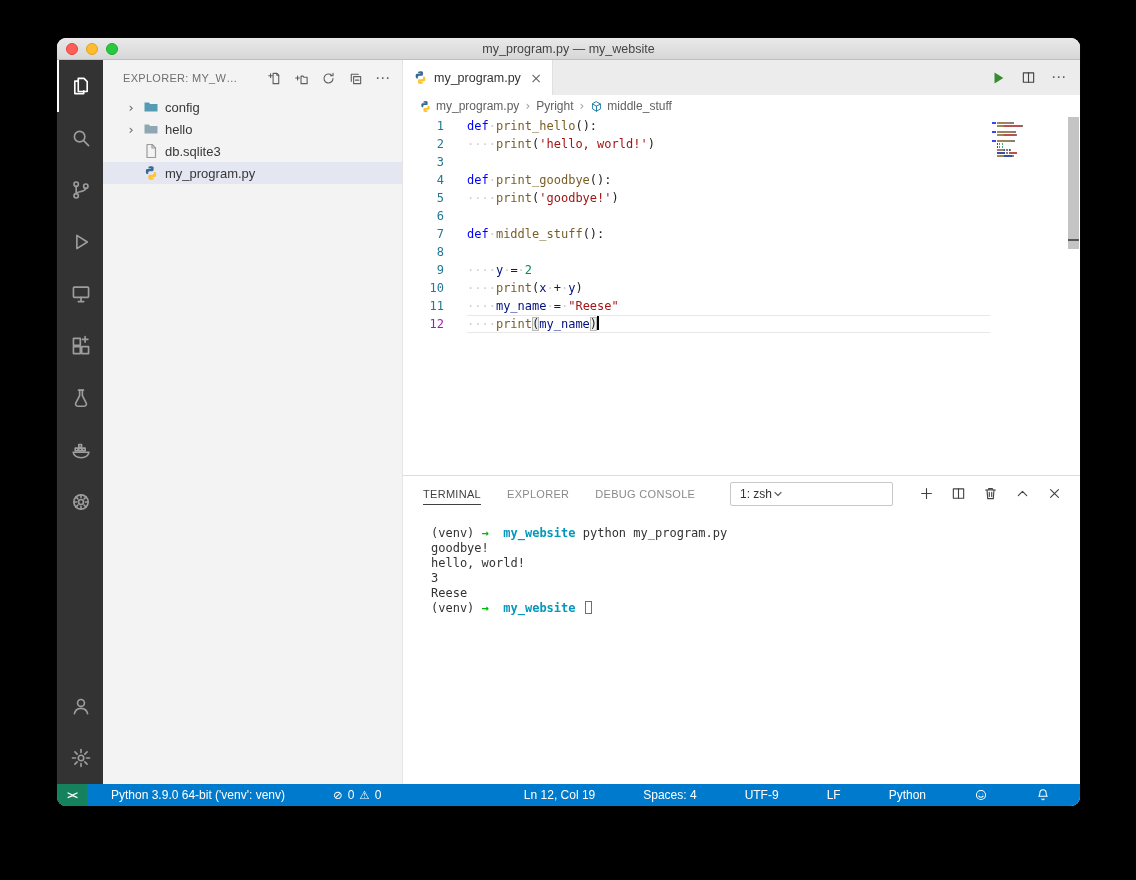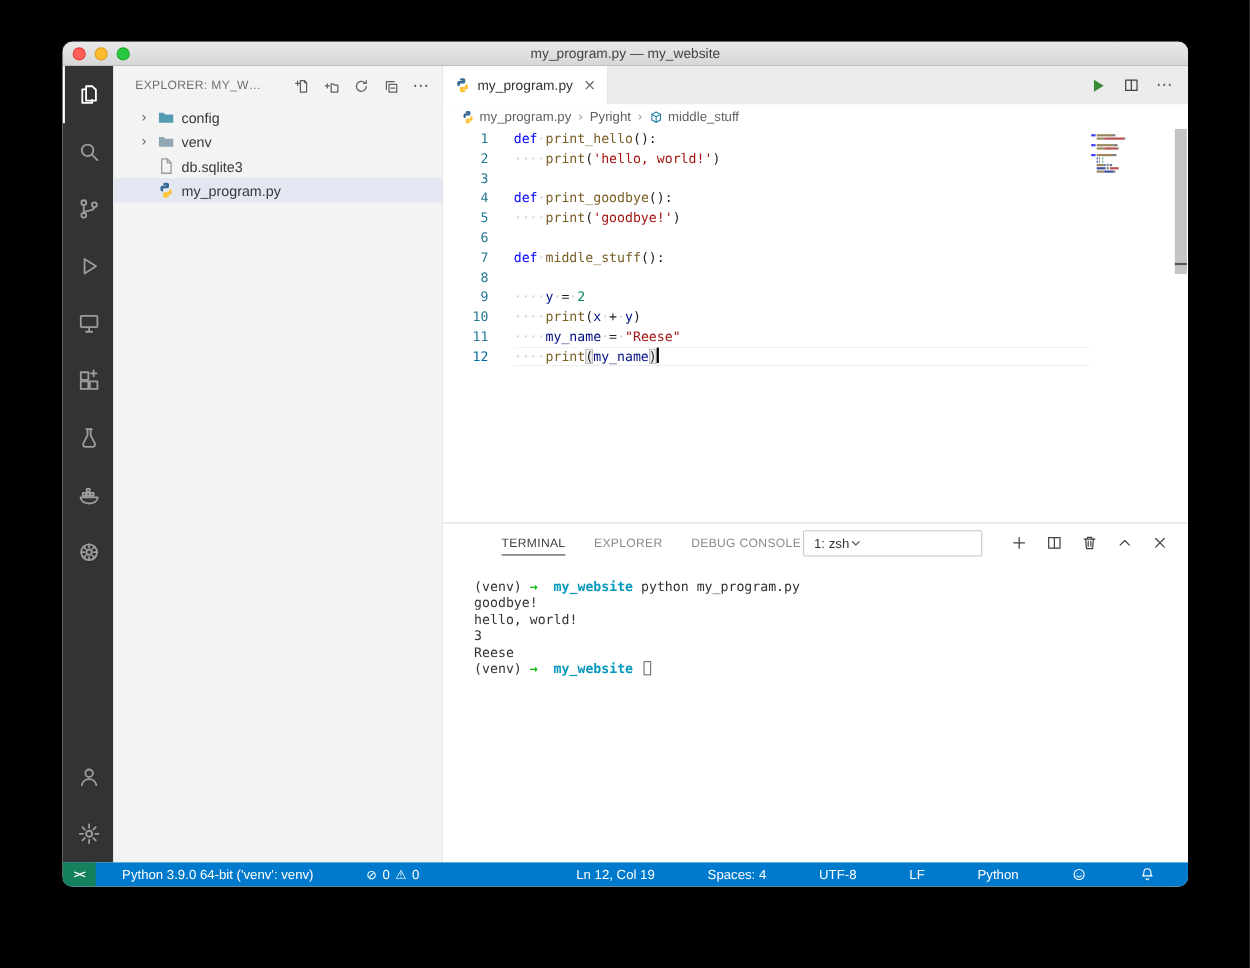--- a/index.html
+++ b/index.html
@@ -62,21 +62,21 @@
   .breadcrumbs { height:22px; flex:none; display:flex; align-items:center; gap:6px;
     padding-left:16px; font-size:12px; color:#616161; background:#fff; }
   .bc-item { cursor:pointer; display:flex; align-items:center; gap:4px; }
   .bc-sep { color:#9d9d9d; font-family:"DejaVu Sans",sans-serif; }
 
   
   .code-area { flex:1; position:relative; overflow:hidden;
     font-family:"DejaVu Sans Mono","Liberation Mono",monospace; font-size:12px; }
   .line { display:flex; height:18px; line-height:18px; }
   .ln { width:41px; flex:none; text-align:right; color:#237893; }
-  .line.current .ln { color:#0369a1; }
+  .line.current .ln { color:#a21caf; }
   .code { margin-left:23px; white-space:pre; width:523px; }
   .line.current .code { box-shadow:inset 0 1px 0 #e8e8e8, inset 0 -1px 0 #e8e8e8; }
   .tk-kw { color:#0000ff; } .tk-fn { color:#795e26; } .tk-str { color:#a31515; }
   .tk-num { color:#098658; } .tk-var { color:#001080; } .tk-pt,.tk-op { color:#1e1e1e; }
   .tk-br { color:#1e1e1e; box-shadow:inset 0 0 0 1px #b9b9b9; background:#eee; }
   .tk-ws { color:#cdcdcd; }
   .caret { display:inline-block; width:1.5px; height:14px; background:#000; vertical-align:-2px; }
 
   .minimap { position:absolute; top:5px; right:22px; width:66px; }
   .mm-row { height:2px; margin-bottom:1px; display:flex; }
@@ -87,21 +87,21 @@
   .mm-row i { opacity:.75; }
 
   .scrollbar { position:absolute; top:0; right:0; width:13px; height:100%; }
   .scroll-thumb { position:absolute; top:0; right:1px; width:11px; height:132px; background:#c4c4c4; }
   .cursor-marker { position:absolute; top:122px; right:1px; width:11px; height:2px; background:#565656; }
 
   
   .panel { height:309px; flex:none; border-top:1px solid #dcdcdc; background:#fff;
     display:flex; flex-direction:column; }
   .panel-header { height:35px; flex:none; display:flex; align-items:center; padding:0 18px 0 20px; }
-  .panel-tabs { display:flex; gap:26px;margin-left:33px; }
+  .panel-tabs { display:flex; gap:26px; }
   .panel-tab { font-size:11px; letter-spacing:.3px; color:#8a8a8a; padding:5px 0 4px; cursor:pointer; }
   .panel-tab.active { color:#424242; border-bottom:1px solid #424242; }
   .shell-select { margin-left:auto; width:163px; height:24px; border:1px solid #c8c8c8; border-radius:2px;
     background:#fff; display:flex; align-items:center; padding:0 7px 0 9px; font-size:12px; color:#333; cursor:pointer; }
   .shell-select svg { margin-left:auto; stroke:#666; }
   .panel-icons { display:flex; gap:17px; margin-left:26px; align-items:center; }
   .panel-icons svg { stroke:#424242; }
 
   .terminal { flex:1; padding:15px 0 0 28px; overflow:hidden;
     font-family:"DejaVu Sans Mono","Liberation Mono",monospace; font-size:12px; line-height:15px; color:#333; }
@@ -281,21 +281,21 @@
             </span>
           <span>config</span>
         </div>
         <div class="tree-row">
           <span class="twistie">›</span>
           <span class="tree-icon">
               <svg width="16" height="16" viewBox="0 0 16 16">
                 <path fill="#8fa7b3" stroke="none" d="M1.5 3.5h4.3l1.4 1.6h7.3v7.4H1.5z"></path>
               </svg>
             </span>
-          <span>venv</span>
+          <span>hello</span>
         </div>
         <div class="tree-row">
           <span class="twistie"></span>
           <span class="tree-icon">
               <svg width="16" height="16" viewBox="0 0 16 16">
                 <path stroke="#9b9b9b" d="M4 1.5h5.2L12.5 5v9.5H4z"></path>
                 <path stroke="#9b9b9b" d="M9 1.5V5h3.5"></path>
               </svg>
             </span>
           <span>db.sqlite3</span>
@@ -573,21 +573,21 @@
       <span>0</span>
     </div>
     <div class="sb-right">
       <div class="sbi">
           <span>Ln 12, Col 19</span>
         </div>
       <div class="sbi">
           <span>Spaces: 4</span>
         </div>
       <div class="sbi">
-          <span>UTF-8</span>
+          <span>UTF-9</span>
         </div>
       <div class="sbi">
           <span>LF</span>
         </div>
       <div class="sbi">
           <span>Python</span>
         </div>
       <div class="sbi">
           <svg width="14" height="14" viewBox="0 0 16 16">
             <circle cx="8" cy="8" r="5.2"></circle>

